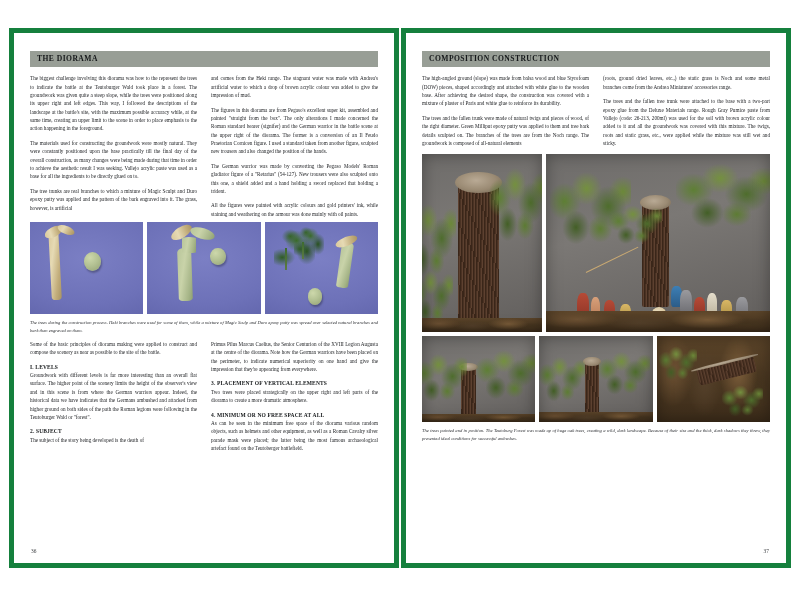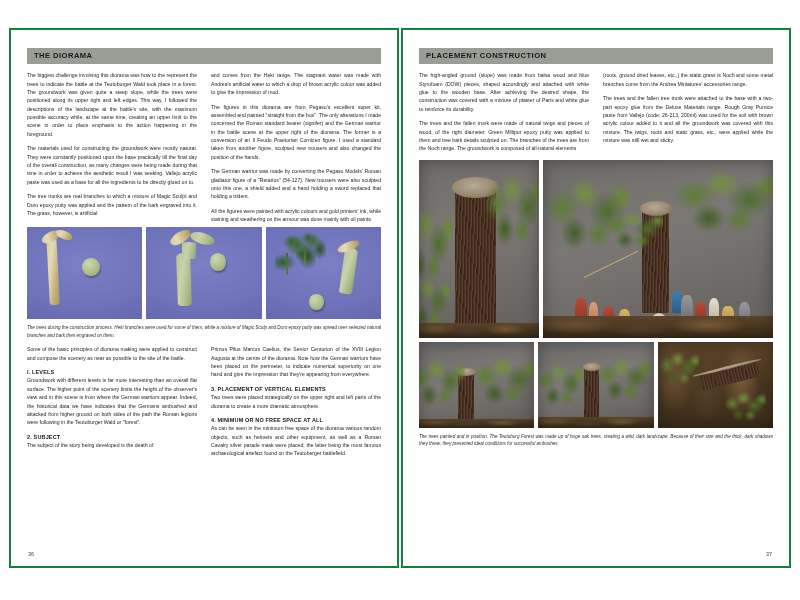--- a/index.html
+++ b/index.html
@@ -14,23 +14,24 @@
     left: 0; top: 0;
     width: 800px; height: 600px;
     background: #ffffff;
   }
   .page {
     position: absolute;
     top: 28px;
     width: 390px;
     height: 540px;
     background: #ffffff;
-    border: 2px solid #15803d;
+    border: 5px solid #15803d;
     padding: 18px 16px 0 16px;
     overflow: hidden;
+    font-family: Liberation Serif, serif;
   }
   .page.left  { left: 9px; }
   .page.right { left: 401px; }
 
   .section-head {
     background: #989e96;
     color: #15181a;
     font-size: 7.6px;
     font-weight: bold;
     letter-spacing: .45px;
@@ -247,21 +248,21 @@
         <h4 class="sub">4. MINIMUM OR NO FREE SPACE AT ALL</h4>
         <p class="body">As can be seen in the minimum free space of the diorama various random objects, such as helmets and other equipment, as well as a Roman Cavalry silver parade mask were placed; the latter being the most famous archaeological artefact found on the Teutoberger battlefield.</p>
       </div>
     </div>
 
     <div class="folio lf">36</div>
   </div>
 
   <div class="page right">
 
-    <div class="section-head">PLACEMENT CONSTRUCTION</div>
+    <div class="section-head">COMPOSITION CONSTRUCTION</div>
 
     <div class="cols">
       <div class="col">
         <p class="body">The high-angled ground (slope) was made from balsa wood and blue Styrofoam (DOW) pieces, shaped accordingly and attached with white glue to the wooden base. After achieving the desired shape, the construction was covered with a mixture of plaster of Paris and white glue to reinforce its durability.</p>
         <p class="body">The trees and the fallen trunk were made of natural twigs and pieces of wood, of the right diameter. Green Milliput epoxy putty was applied to them and tree bark details sculpted on. The branches of the trees are from the Noch range. The groundwork is composed of all-natural elements</p>
       </div>
       <div class="col">
         <p class="body">(roots, ground dried leaves, etc.,) the static grass is Noch and some metal branches come from the Andrea Miniatures' accessories range.</p>
         <p class="body">The trees and the fallen tree trunk were attached to the base with a two-part epoxy glue from the Deluxe Materials range. Rough Gray Pumice paste from Vallejo (code: 26-213, 200ml) was used for the soil with brown acrylic colour added to it and all the groundwork was covered with this mixture. The twigs, roots and static grass, etc., were applied while the mixture was still wet and sticky.</p>
       </div>

